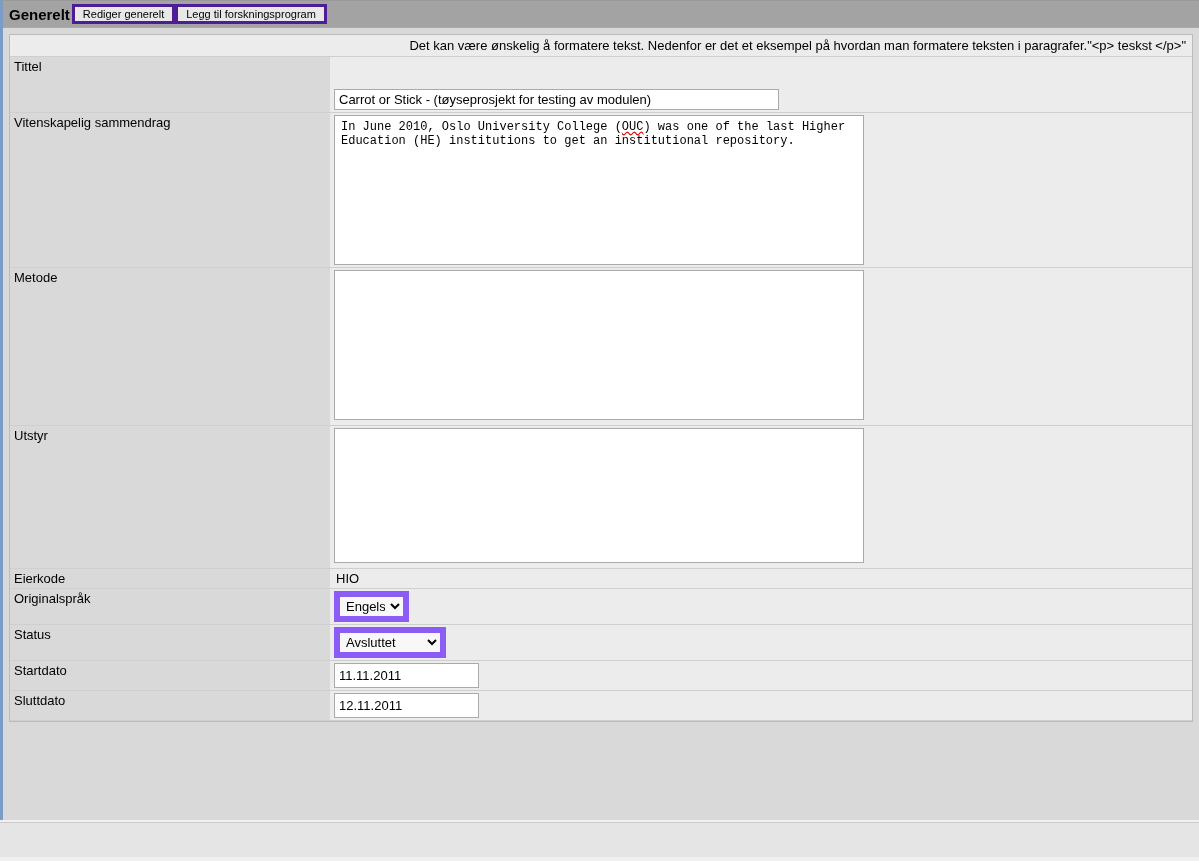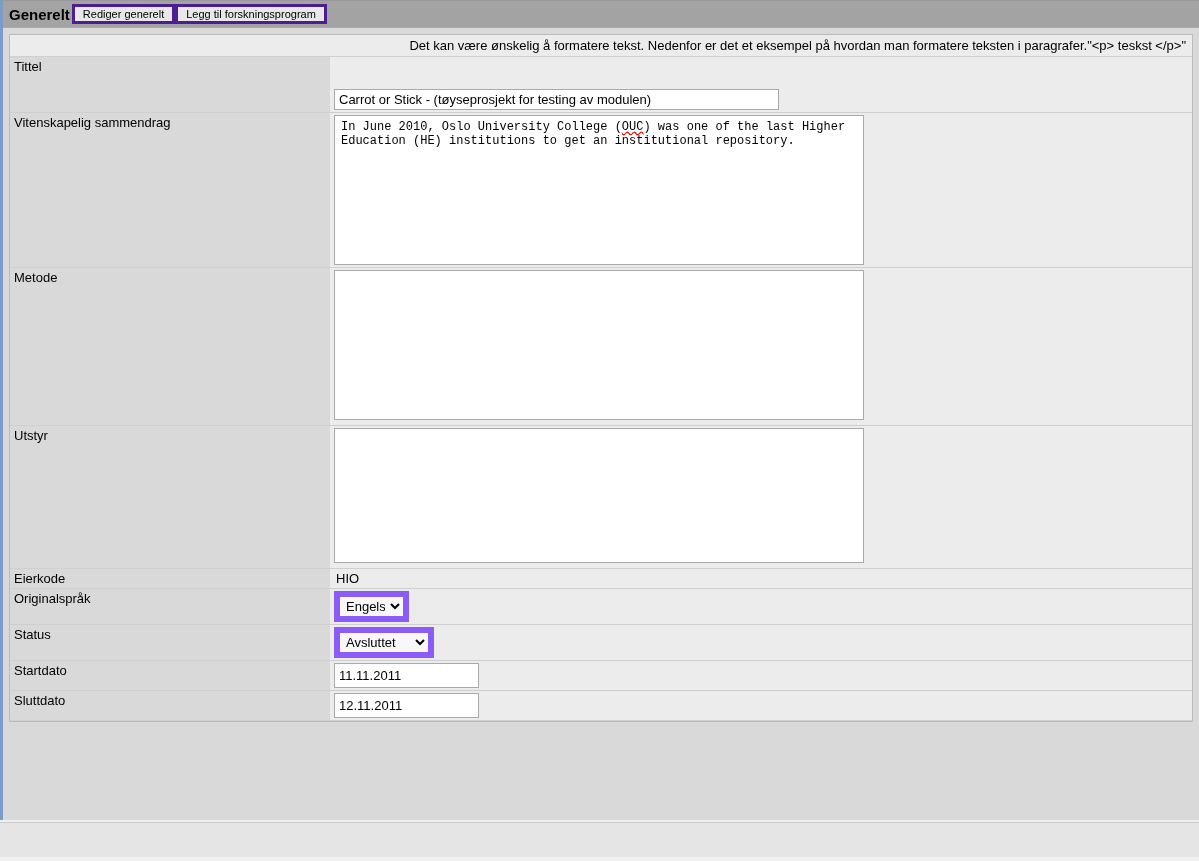--- a/index.html
+++ b/index.html
@@ -101,21 +101,21 @@
       font-size: 13px;
       font-family: Liberation Sans, sans-serif;
       padding: 1px 2px;
       border: 6px solid #8b5cf6;
       background: #f8f8f8;
     }
     .select-lang {
       width: 75px;
     }
     .select-status {
-      width: 100px;
+      width: 112px;
     }
     .date-input {
       width: 145px;
       font-size: 13px;
       padding: 4px 4px;
       border: 1px solid #aaa;
       background: #fff;
       font-family: Arial, Helvetica, sans-serif;
     }
     .hint-text {

